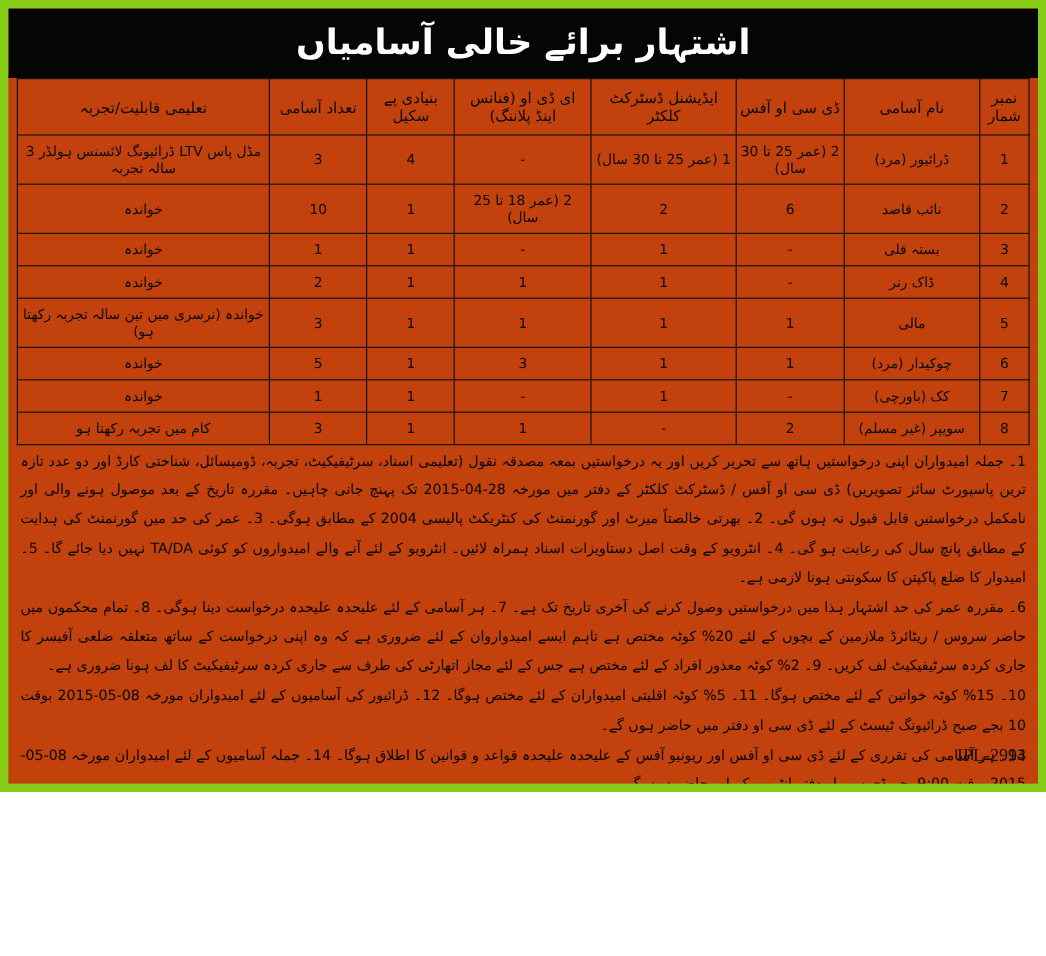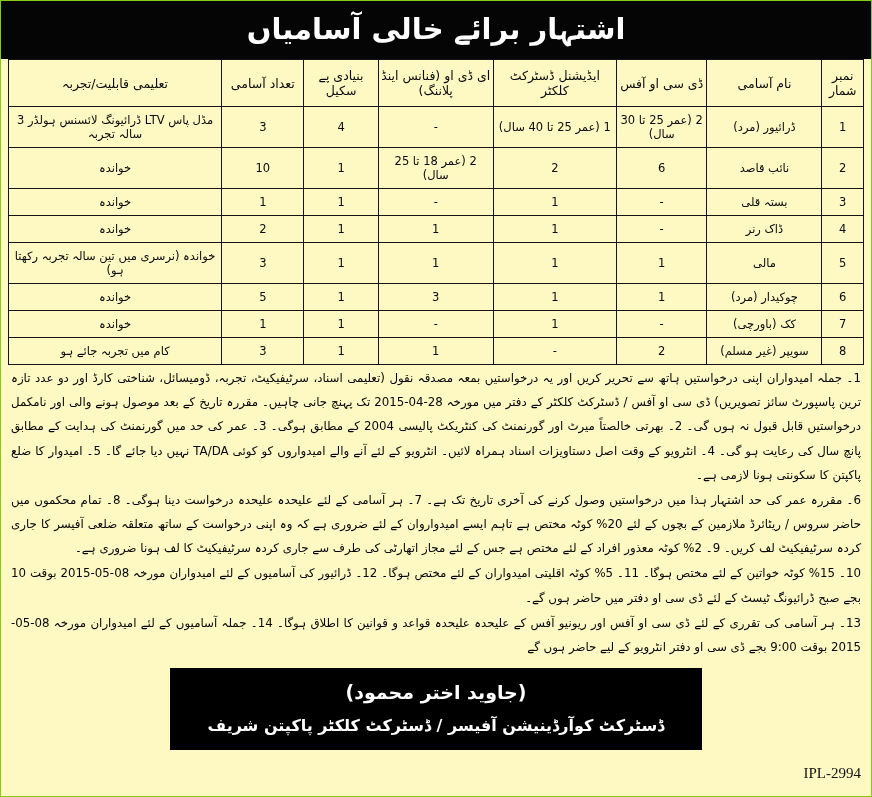--- a/index.html
+++ b/index.html
@@ -1,21 +1,21 @@
 <!DOCTYPE html>
 <html lang="ur"><head>
 <meta charset="utf-8">
 <style>
   html,body { margin:0; padding:0; background:#ffffff; }
   .page {
     position:relative;
-    width:872px; height:797px;
+    width:872px; height:660px;
     box-sizing:border-box;
-    background:#fef9c3;
-    border:1px solid #84cc16;
+    background:#c2410c;
+    border:7px solid #84cc16;
     overflow:hidden;
     font-family:"DejaVu Sans", sans-serif;
     color:#0a0a0a;
   }
   .band {
     background:#050505; color:#ffffff;
     height:56px; display:flex; align-items:center; justify-content:center;
     border-bottom:2px solid #050505;
   }
   .title { margin:0; font-size:29px; font-weight:bold; letter-spacing:1px; direction:rtl; }
@@ -92,21 +92,21 @@
           <th>بنیادی پے سکیل</th>
           <th>تعداد آسامی</th>
           <th>تعلیمی قابلیت/تجربہ</th>
         </tr>
     </thead>
     <tbody>
         <tr>
           <td>1</td>
           <td>ڈرائیور (مرد)</td>
           <td>2 (عمر 25 تا 30 سال)</td>
-          <td>1 (عمر 25 تا 40 سال)</td>
+          <td>1 (عمر 25 تا 30 سال)</td>
           <td>-</td>
           <td>4</td>
           <td>3</td>
           <td>مڈل پاس LTV ڈرائیونگ لائسنس ہولڈر 3 سالہ تجربہ</td>
         </tr>
         <tr>
           <td>2</td>
           <td>نائب قاصد</td>
           <td>6</td>
           <td>2</td>
@@ -166,21 +166,21 @@
           <td>خواندہ</td>
         </tr>
         <tr>
           <td>8</td>
           <td>سویپر (غیر مسلم)</td>
           <td>2</td>
           <td>-</td>
           <td>1</td>
           <td>1</td>
           <td>3</td>
-          <td>کام میں تجربہ جائے ہو</td>
+          <td>کام میں تجربہ رکھتا ہو</td>
         </tr>
       </tbody>
   </table>
 
 
   <section class="conds">
       <p class="cond-para"><span>1۔ جملہ امیدواران اپنی درخواستیں ہاتھ سے تحریر کریں اور یہ درخواستیں بمعہ مصدقہ نقول (تعلیمی اسناد، سرٹیفیکیٹ، تجربہ، ڈومیسائل، شناختی کارڈ اور دو عدد تازہ ترین پاسپورٹ سائز تصویریں) ڈی سی او آفس / ڈسٹرکٹ کلکٹر کے دفتر میں مورخہ 28-04-2015 تک پہنچ جانی چاہیں۔ مقررہ تاریخ کے بعد موصول ہونے والی اور نامکمل درخواستیں قابل قبول نہ ہوں گی۔ </span><span>2۔ بھرتی خالصتاً میرٹ اور گورنمنٹ کی کنٹریکٹ پالیسی 2004 کے مطابق ہوگی۔ </span><span>3۔ عمر کی حد میں گورنمنٹ کی ہدایت کے مطابق پانچ سال کی رعایت ہو گی۔ </span><span>4۔ انٹرویو کے وقت اصل دستاویزات اسناد ہمراہ لائیں۔ انٹرویو کے لئے آنے والے امیدواروں کو کوئی TA/DA نہیں دیا جائے گا۔ </span><span>5۔ امیدوار کا ضلع پاکپتن کا سکونتی ہونا لازمی ہے۔ </span></p>
       <p class="cond-para"><span>6۔ مقررہ عمر کی حد اشتہار ہذا میں درخواستیں وصول کرنے کی آخری تاریخ تک ہے۔ </span><span>7۔ ہر آسامی کے لئے علیحدہ علیحدہ درخواست دینا ہوگی۔ </span><span>8۔ تمام محکموں میں حاضر سروس / ریٹائرڈ ملازمین کے بچوں کے لئے 20% کوٹہ مختص ہے تاہم ایسے امیدواروان کے لئے ضروری ہے کہ وہ اپنی درخواست کے ساتھ متعلقہ ضلعی آفیسر کا جاری کردہ سرٹیفیکیٹ لف کریں۔ </span><span>9۔ 2% کوٹہ معذور افراد کے لئے مختص ہے جس کے لئے مجاز اتھارٹی کی طرف سے جاری کردہ سرٹیفیکیٹ کا لف ہونا ضروری ہے۔ </span></p>
       <p class="cond-para"><span>10۔ 15% کوٹہ خواتین کے لئے مختص ہوگا۔ </span><span>11۔ 5% کوٹہ اقلیتی امیدواران کے لئے مختص ہوگا۔ </span><span>12۔ ڈرائیور کی آسامیوں کے لئے امیدواران مورخہ 08-05-2015 بوقت 10 بجے صبح ڈرائیونگ ٹیسٹ کے لئے ڈی سی او دفتر میں حاضر ہوں گے۔ </span></p>
       <p class="cond-para"><span>13۔ ہر آسامی کی تقرری کے لئے ڈی سی او آفس اور ریونیو آفس کے علیحدہ علیحدہ قواعد و قوانین کا اطلاق ہوگا۔ </span><span>14۔ جملہ آسامیوں کے لئے امیدواران مورخہ 08-05-2015 بوقت 9:00 بجے ڈی سی او دفتر انٹرویو کے لیے حاضر ہوں گے </span></p>

